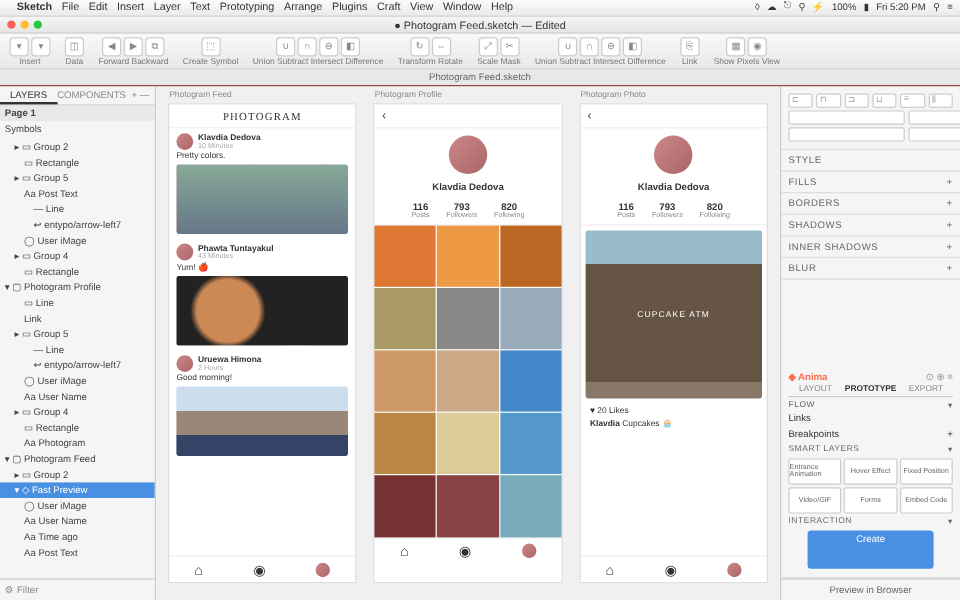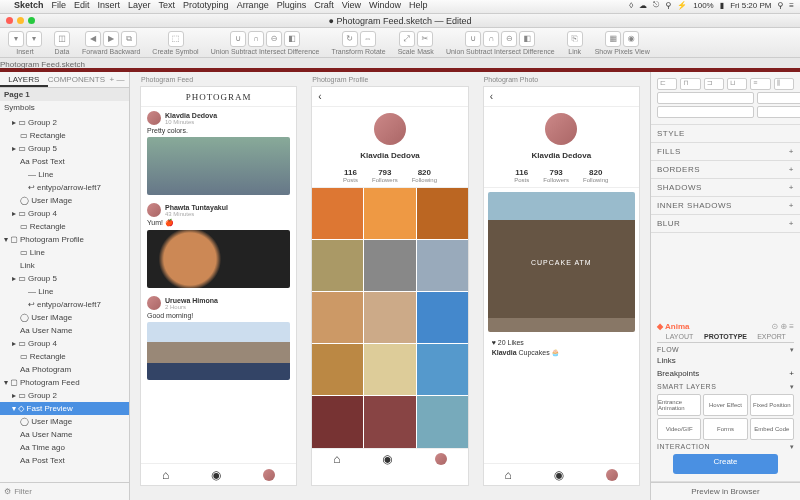--- a/index.html
+++ b/index.html
@@ -9,21 +9,21 @@
 .menubar .right{margin-left:auto;display:flex;gap:6px;align-items:center}
 .menubar .right span{font-size:8px}
 .titlebar{height:14px;background:linear-gradient(#f5f5f5,#e5e5e5);display:flex;align-items:center;justify-content:center;font-size:9px;border-bottom:1px solid #ccc;position:relative}
 .traffic{position:absolute;left:6px;display:flex;gap:4px}
 .traffic span{width:7px;height:7px;border-radius:50%}
 .toolbar{height:30px;background:linear-gradient(#f9f9f9,#e8e8e8);border-bottom:1px solid #ccc;display:flex;align-items:center;padding:0 8px;gap:12px}
 .tbgroup{display:flex;flex-direction:column;align-items:center;gap:1px}
 .tbicons{display:flex;gap:2px}
 .tbicon{width:16px;height:16px;background:#fff;border:1px solid #ccc;border-radius:3px;display:flex;align-items:center;justify-content:center;font-size:8px;color:#888}
 .tblabel{font-size:7px;color:#777}
-.docname{height:14px;background:#e8e8e8;border-bottom:4px solid #7f1d1d;text-align:left;font-size:8px;line-height:14px;color:#666}
+.docname{height:14px;background:#e8e8e8;border-bottom:1px solid #7f1d1d;text-align:center;font-size:8px;line-height:14px;color:#666}
 .main{display:flex;height:428px}
 .leftpanel{width:130px;background:#f5f5f5;border-right:1px solid #ccc;display:flex;flex-direction:column}
 .lptabs{height:16px;display:flex;border-bottom:1px solid #ccc;font-size:8px}
 .lptab{flex:1;text-align:center;line-height:16px;color:#888}
 .lptab.active{color:#333;border-bottom:2px solid #333}
 .lpadd{width:24px;display:flex;align-items:center;justify-content:center;gap:4px;color:#888}
 .lplist{flex:1;overflow:auto;padding:2px 0}
 .lprow{padding:2px 4px;font-size:8px;display:flex;align-items:center;gap:3px;color:#444}
 .lprow.selected{background:#4a90e2;color:#fff}
 .lprow .indent1{margin-left:8px}
@@ -57,21 +57,21 @@
 .rpsection{padding:4px 6px;border-bottom:1px solid #ddd}
 .rptitle{font-size:8px;color:#666;text-transform:uppercase;letter-spacing:0.5px;display:flex;justify-content:space-between}
 .rprow{display:flex;gap:3px;margin:2px 0}
 .rpinput{flex:1;height:12px;background:#fff;border:1px solid #ccc;border-radius:2px;font-size:7px;padding:0 2px;color:#999}
 .rpanima{padding:4px 6px;border-bottom:1px solid #ddd}
 .rptabs{display:flex;font-size:7px;border-bottom:1px solid #ccc;margin-bottom:3px}
 .rptab{flex:1;text-align:center;padding:2px;color:#888}
 .rptab.active{color:#333;font-weight:600}
 .rpbtns{display:grid;grid-template-columns:repeat(3,1fr);gap:2px;margin:3px 0}
 .rpbtn{height:22px;background:#fff;border:1px solid #ccc;border-radius:2px;font-size:6px;display:flex;flex-direction:column;align-items:center;justify-content:center;color:#666}
-.rpaction{height:20px;background:#4a90e2;color:#fff;border-radius:3px;text-align:center;line-height:16px;font-size:8px;margin:3px 16px}
+.rpaction{height:32px;background:#4a90e2;color:#fff;border-radius:3px;text-align:center;line-height:16px;font-size:8px;margin:3px 16px}
 .rppreview{padding:4px 6px;text-align:center;font-size:8px;color:#666;border-top:1px solid #ccc}
 </style>
 </head>
 <body>
 
 <div class="menubar">
   <span class="apple"></span>
   <b>Sketch</b>
   <span>File</span>
   <span>Edit</span>

